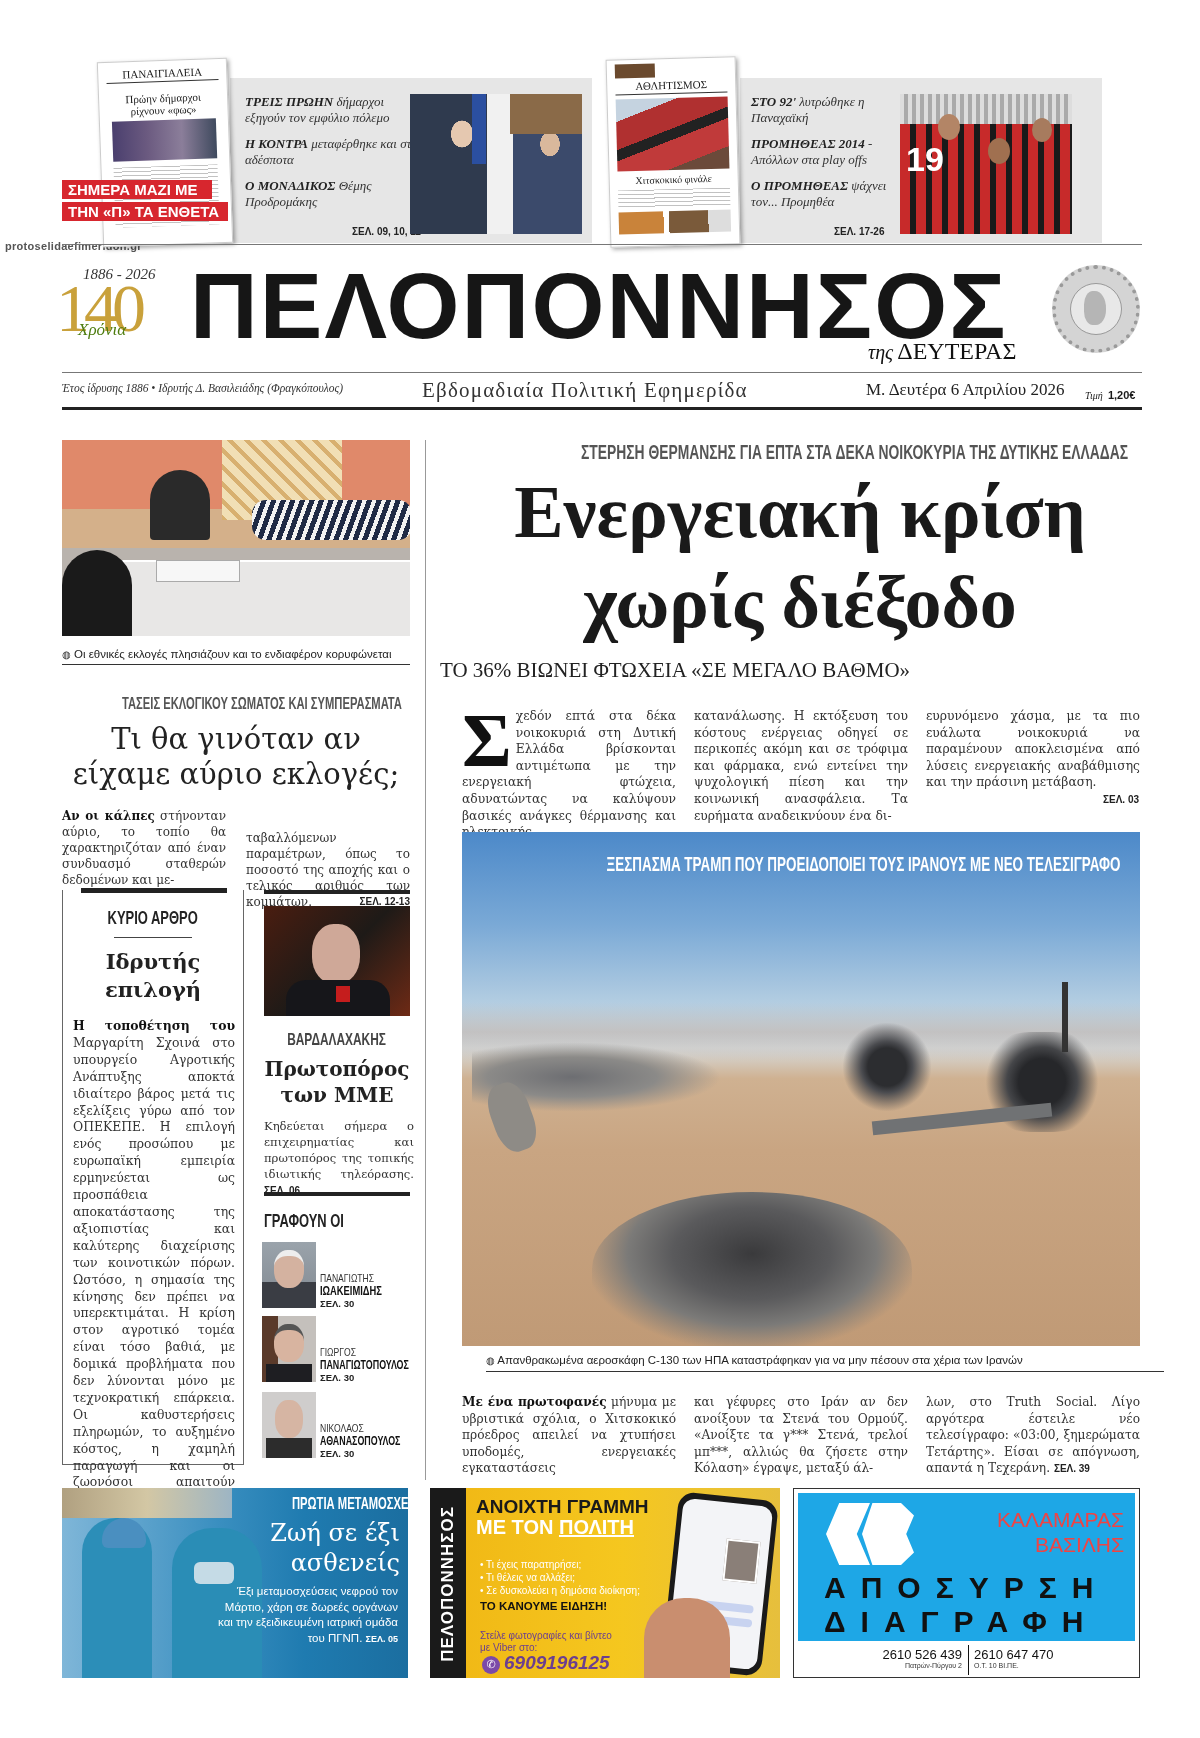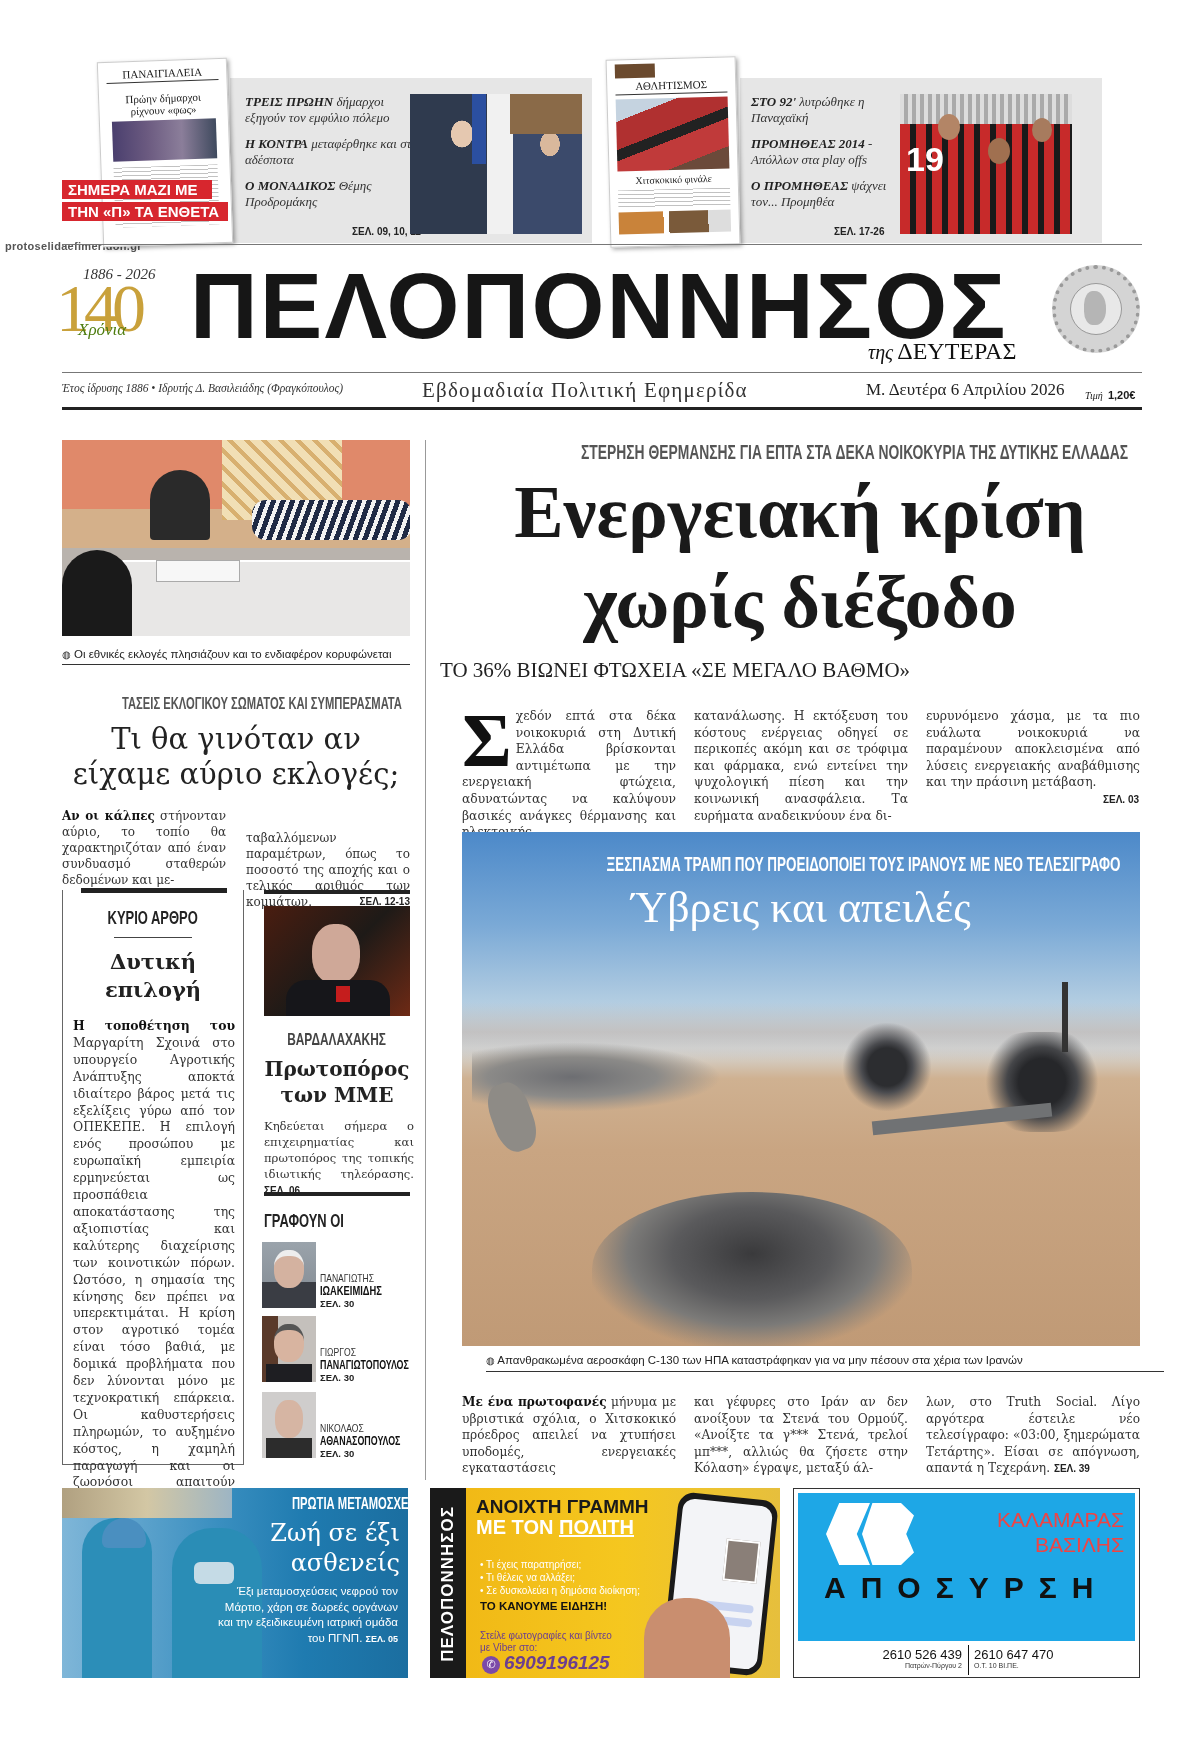--- a/index.html
+++ b/index.html
@@ -129,21 +129,21 @@
 
 <div class="abs" style="left:425px;top:440px;width:1px;height:1040px;background:#999;"></div>
 
 <div class="abs" style="left:62px;top:890px;width:182px;height:575px;border:1px solid #666;border-top:none;">
   <div style="position:absolute;left:18px;top:-2px;width:146px;height:5px;background:#222;"></div>
 </div>
 <div class="abs" style="left:62px;top:908px;width:182px;text-align:center;">
   <span class="cond" style="font-size:18px;color:#222;transform:scaleX(.72);transform-origin:center;">ΚΥΡΙΟ ΑΡΘΡΟ</span>
 </div>
 <div class="abs" style="left:114px;top:937px;width:78px;height:1px;background:#444;"></div>
-<div class="abs serif" style="left:90px;top:948px;width:126px;text-align:center;font-size:21px;line-height:28px;font-weight:700;color:#222;">Δυτική επιλογή</div>
+<div class="abs serif" style="left:90px;top:948px;width:126px;text-align:center;font-size:21px;line-height:28px;font-weight:700;color:#222;">Ιδρυτής επιλογή</div>
 <div class="abs body-text" style="left:73px;top:1018px;width:162px;font-size:12.4px;line-height:16.9px;">
   <b>Η τοποθέτηση του</b><span> Μαργαρίτη Σχοινά στο υπουργείο Αγροτικής Ανάπτυξης αποκτά ιδιαίτερο βάρος μετά τις εξελίξεις γύρω από τον ΟΠΕΚΕΠΕ. Η επιλογή ενός προσώπου με ευρωπαϊκή εμπειρία ερμηνεύεται ως προσπάθεια αποκατάστασης της αξιοπιστίας και καλύτερης διαχείρισης των κοινοτικών πόρων. Ωστόσο, η σημασία της κίνησης δεν πρέπει να υπερεκτιμάται. Η κρίση στον αγροτικό τομέα είναι τόσο βαθιά, με δομικά προβλήματα που δεν λύνονται μόνο με τεχνοκρατική επάρκεια. Οι καθυστερήσεις πληρωμών, το αυξημένο κόστος, η χαμηλή παραγωγή και οι ζωονόσοι απαιτούν τομές και όχι απλώς διαχείριση. Συνεπώς, η επιτυχία θα κριθεί στην πράξη.</span>
 </div>
 
 <div class="abs" style="left:264px;top:890px;width:146px;height:4px;background:#222;"></div>
 <div class="photo" style="left:264px;top:906px;width:146px;height:110px;background:linear-gradient(135deg,#4a1d10 0,#1e1a17 50%,#6e2a15 100%);">
   <div style="position:absolute;left:48px;top:18px;width:48px;height:60px;border-radius:45%;background:#cfa898;"></div>
   <div style="position:absolute;left:22px;top:74px;width:104px;height:40px;background:#16161a;border-radius:20px 20px 0 0;"></div>
   <div style="position:absolute;left:72px;top:80px;width:14px;height:16px;background:#c51d1d;"></div>
 </div>
@@ -209,21 +209,20 @@
   <div style="position:absolute;left:380px;top:190px;width:90px;height:90px;border-radius:40%;background:radial-gradient(circle,#2c2d30 0 30%,#4a4b4f 40%,transparent 70%);"></div>
   <div style="position:absolute;left:520px;top:200px;width:120px;height:100px;border-radius:40%;background:radial-gradient(circle,#26272a 0 30%,#454649 45%,transparent 72%);"></div>
   <div style="position:absolute;left:600px;top:150px;width:6px;height:70px;background:#333;"></div>
   <div style="position:absolute;left:410px;top:280px;width:180px;height:14px;background:#707274;transform:rotate(-6deg);"></div>
   <div style="position:absolute;left:130px;top:360px;width:320px;height:154px;border-radius:50% 50% 10% 10%;background:radial-gradient(ellipse at 50% 40%,#3a3a3c 0,#5a5a5c 35%,#7b7a78 55%,transparent 75%);"></div>
   <div style="position:absolute;left:30px;top:250px;width:40px;height:70px;border-radius:40%;background:#8e8b86;transform:rotate(-20deg);"></div>
 
   <div class="abs" style="left:0;top:20px;width:678px;text-align:center;">
     <span class="cond" style="font-size:21px;color:#ffffff;transform:scaleX(.64);transform-origin:center;">ΞΕΣΠΑΣΜΑ ΤΡΑΜΠ ΠΟΥ ΠΡΟΕΙΔΟΠΟΙΕΙ ΤΟΥΣ ΙΡΑΝΟΥΣ ΜΕ ΝΕΟ ΤΕΛΕΣΙΓΡΑΦΟ</span>
   </div>
-  <div class="abs lserif" style="left:0;top:50px;width:678px;text-align:center;font-size:44px;color:#ffffff;">Ύβρεις και απειλές</div>
 </div>
 <div class="abs caption" style="left:462px;top:1354px;width:678px;border-bottom:1px solid #333;padding-bottom:5px;margin-left:24px;">
   <span style="font-size:10px;">◍</span>
   <span>Απανθρακωμένα αεροσκάφη C-130 των ΗΠΑ καταστράφηκαν για να μην πέσουν στα χέρια των Ιρανών</span>
 </div>
 <div class="abs body-text" style="left:462px;top:1394px;width:214px;font-size:12.2px;line-height:16.6px;">
   <b>Με ένα πρωτοφανές</b><span> μήνυμα με υβριστικά σχόλια, ο Χιτσκοκικό πρόεδρος απειλεί να χτυπήσει υποδομές, ενεργειακές εγκαταστάσεις</span>
 </div>
 <div class="abs body-text" style="left:694px;top:1394px;width:214px;font-size:12.2px;line-height:16.6px;">και γέφυρες στο Ιράν αν δεν ανοίξουν τα Στενά του Ορμούζ. «Ανοίξτε τα γ*** Στενά, τρελοί μπ***, αλλιώς θα ζήσετε στην Κόλαση» έγραψε, μεταξύ άλ-</div>
 <div class="abs body-text" style="left:926px;top:1394px;width:214px;font-size:12.2px;line-height:16.6px;">
@@ -284,20 +283,21 @@
   <div style="position:absolute;left:4px;top:4px;width:337px;height:148px;background:#1ea7e6;"></div>
   <div style="position:absolute;left:32px;top:14px;width:88px;height:62px;">
     <div style="position:absolute;left:0;top:0;width:44px;height:62px;background:#fff;clip-path:polygon(30% 0,100% 0,70% 50%,100% 100%,30% 100%,0 50%);"></div>
     <div style="position:absolute;left:36px;top:0;width:52px;height:62px;background:#fff;clip-path:polygon(20% 0,75% 0,100% 20%,85% 50%,100% 80%,75% 100%,20% 100%,0 50%);"></div>
   </div>
   <div class="sans" style="position:absolute;left:170px;top:18px;width:160px;text-align:right;color:#ef4444;font-size:21px;line-height:25px;">
     <div>ΚΑΛΑΜΑΡΑΣ</div>
     <div>ΒΑΣΙΛΗΣ</div>
   </div>
   <div class="sans" style="position:absolute;left:30px;top:82px;width:300px;font-size:30px;font-weight:900;letter-spacing:15px;color:#111;">ΑΠΟΣΥΡΣΗ</div>
+  <div class="sans" style="position:absolute;left:30px;top:116px;width:300px;font-size:30px;font-weight:900;letter-spacing:15px;color:#111;">ΔΙΑΓΡΑΦΗ</div>
   <div class="sans" style="position:absolute;left:88px;top:158px;text-align:right;width:80px;">
     <div style="font-size:13px;color:#111;">2610 526 439</div>
     <div style="font-size:7px;color:#333;">Πατρών-Πύργου 2</div>
   </div>
   <div style="position:absolute;left:174px;top:156px;width:1px;height:30px;background:#111;"></div>
   <div class="sans" style="position:absolute;left:180px;top:158px;">
     <div style="font-size:13px;color:#111;">2610 647 470</div>
     <div style="font-size:7px;color:#333;">Ο.Τ. 10 ΒΙ.ΠΕ.</div>
   </div>
 </div>

